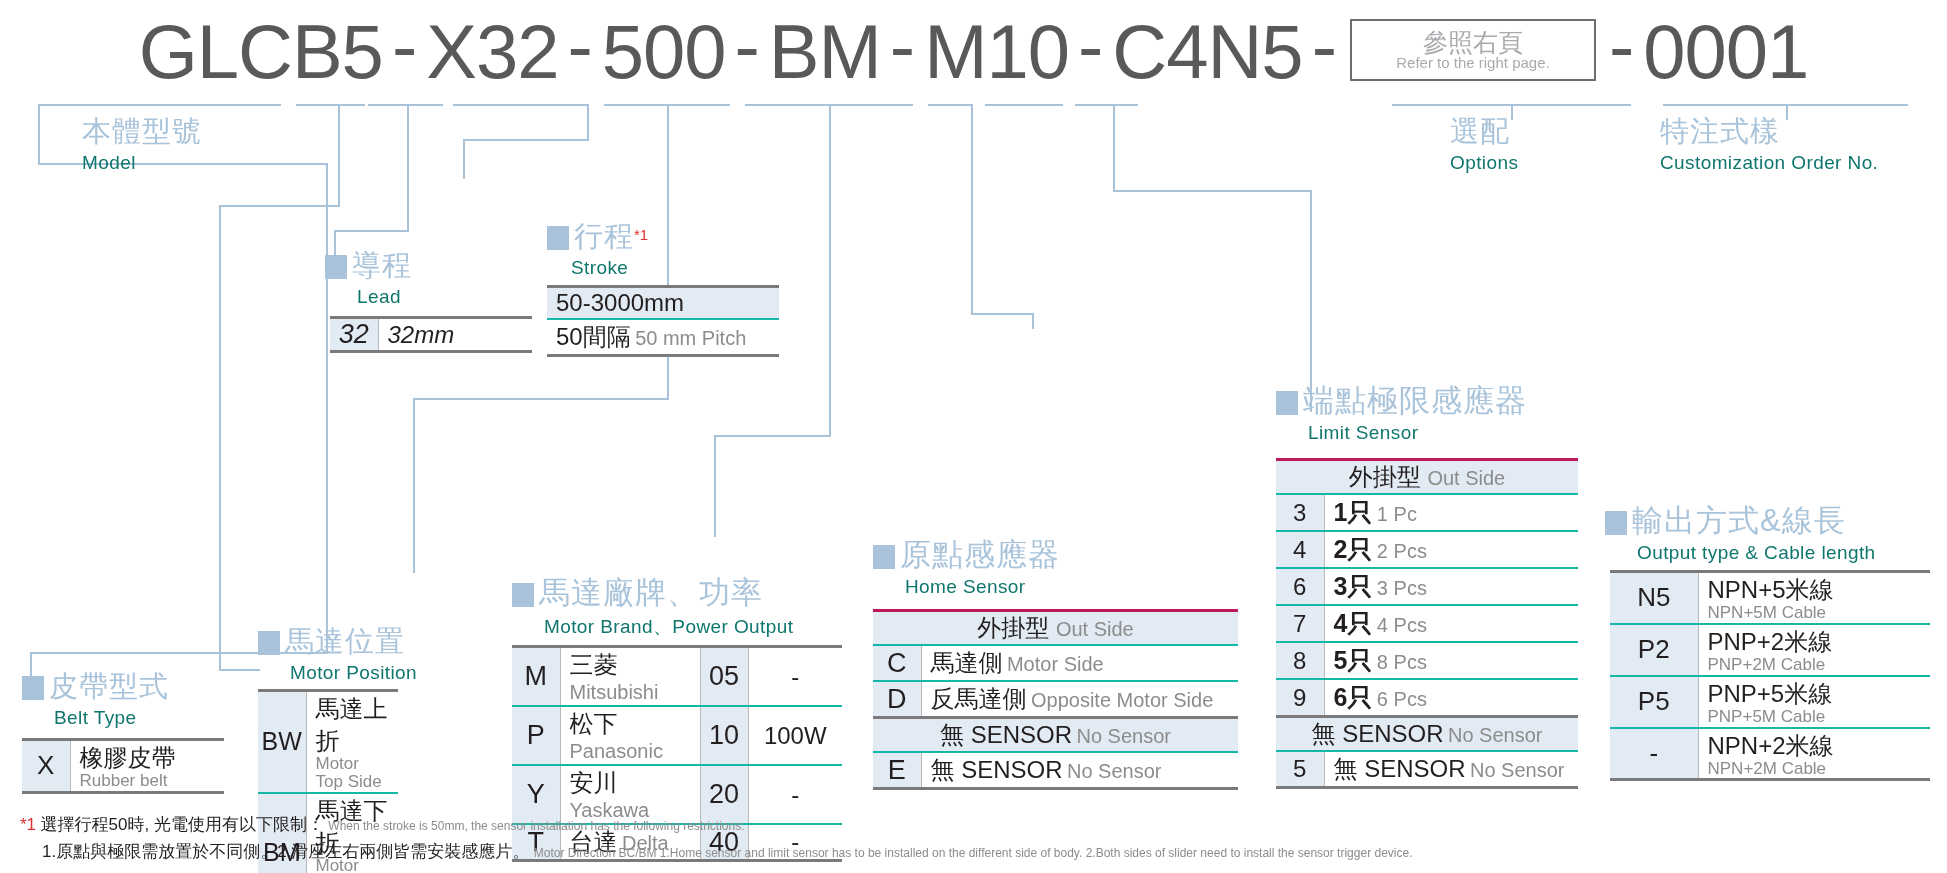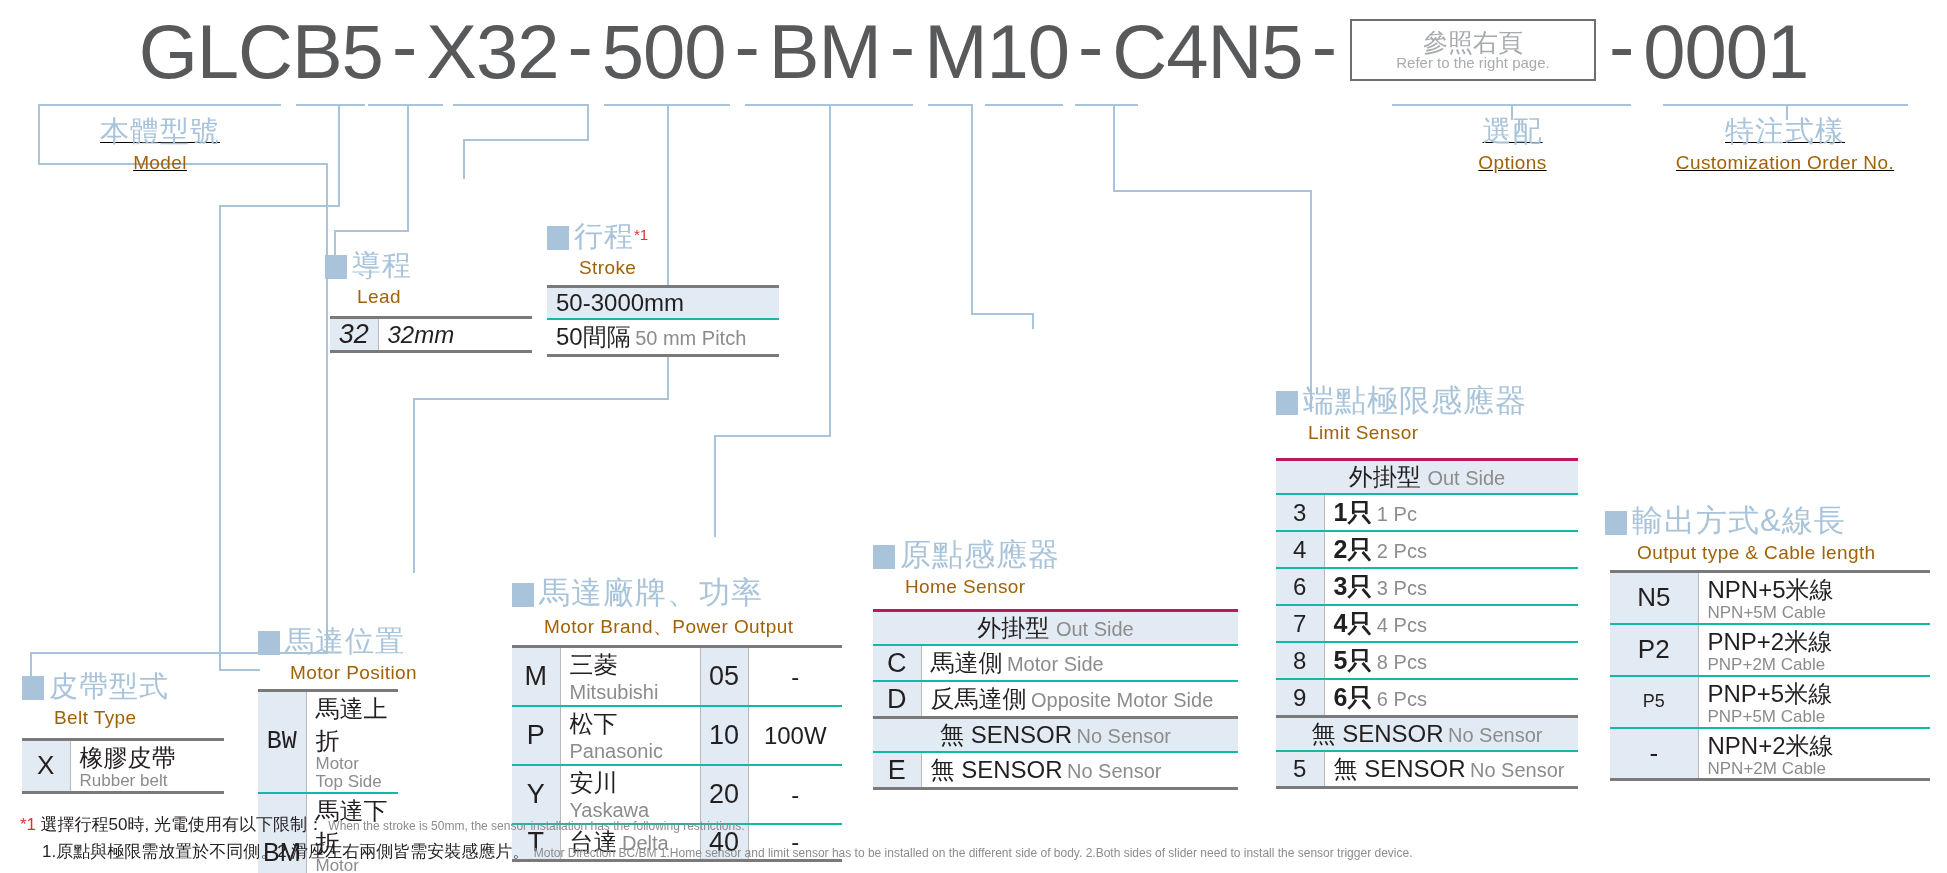--- a/index.html
+++ b/index.html
@@ -42,22 +42,22 @@
 
   
   .hd { position:absolute; white-space:nowrap; }
   .hd .sq {
     display:inline-block; width:22px; height:24px; background:#a9c4da;
     vertical-align:-4px; margin-right:5px;
   }
   .hd .cn { font-size:29px; color:#a9c4da; letter-spacing:1px; }
   .hd .cn.big { font-size:31px; }
   .hd .star { font-size:15px; color:#e03030; vertical-align:super; }
-  .hd .en { display:block; font-size:19px; color:#a16207; letter-spacing:.4px; }
-  .hd.center { text-align:center;text-decoration:underline; }
+  .hd .en { display:block; font-size:19px; color:#0f766e; letter-spacing:.4px; }
+  .hd.center { text-align:left; }
 
   
   .tbl { position:absolute; border-collapse:collapse; background:#fff; }
   .tbl td {
     border-top:2px solid #14b8a6; border-bottom:1px solid #9a9a9a;
     padding:0; vertical-align:middle; color:#231f20;
   }
   .tbl .code {
     background:#e2ebf3; text-align:center; font-size:27px;
     border-right:1px solid #b9b9b9; width:48px;
@@ -162,21 +162,21 @@
     <span class="en">Model</span>
   </div>
 
   <div class="hd" style="left:325px; top:246px;">
     <span class="sq"></span><span class="cn">導程</span>
     <span class="en" style="margin-left:32px;">Lead</span>
   </div>
 
   <div class="hd" style="left:547px; top:217px;">
     <span class="sq"></span><span class="cn">行程</span><span class="star">*1</span>
-    <span class="en" style="margin-left:32px;">Stroke</span>
+    <span class="en" style="margin-left:24px;">Stroke</span>
   </div>
 
   <div class="hd center" style="left:1450px; top:112px; width:125px;">
     <span class="cn">選配</span>
     <span class="en">Options</span>
   </div>
 
   <div class="hd center" style="left:1660px; top:112px; width:250px;">
     <span class="cn">特注式樣</span>
     <span class="en">Customization Order No.</span>
@@ -245,21 +245,21 @@
         <span class="cn-t">橡膠皮帶</span>
         <span class="en-s">Rubber belt</span>
       </td>
     </tr>
   </tbody>
     </table>
 
   <table class="tbl" style="left:258px; top:689px; width:140px;">
     <tbody>
         <tr class="thick-top">
-      <td class="code" style="font-size:25px;font-family:Liberation Mono, monospace;">BW</td>
+      <td class="code" style="font-size:25px;">BW</td>
       <td class="desc">
         <span class="cn-t">馬達上折</span>
         <span class="en-s">Motor Top Side</span>
       </td>
     </tr>
     <tr class="thick-bot">
       <td class="code" style="font-size:25px;">BM</td>
       <td class="desc">
         <span class="cn-t">馬達下折</span>
         <span class="en-s">Motor Bottom Side</span>
@@ -431,21 +431,21 @@
       </td>
     </tr>
     <tr>
       <td class="code" style="font-size:26px;">P2</td>
       <td class="desc">
         <span class="cn-t">PNP+2米線</span>
         <span class="en-s">PNP+2M Cable</span>
       </td>
     </tr>
     <tr>
-      <td class="code" style="font-size:18px;">P5</td>
+      <td class="code" style="font-size:26px;">P5</td>
       <td class="desc">
         <span class="cn-t">PNP+5米線</span>
         <span class="en-s">PNP+5M Cable</span>
       </td>
     </tr>
     <tr class="thick-bot">
       <td class="code" style="font-size:26px;">-</td>
       <td class="desc">
         <span class="cn-t">NPN+2米線</span>
         <span class="en-s">NPN+2M Cable</span>

